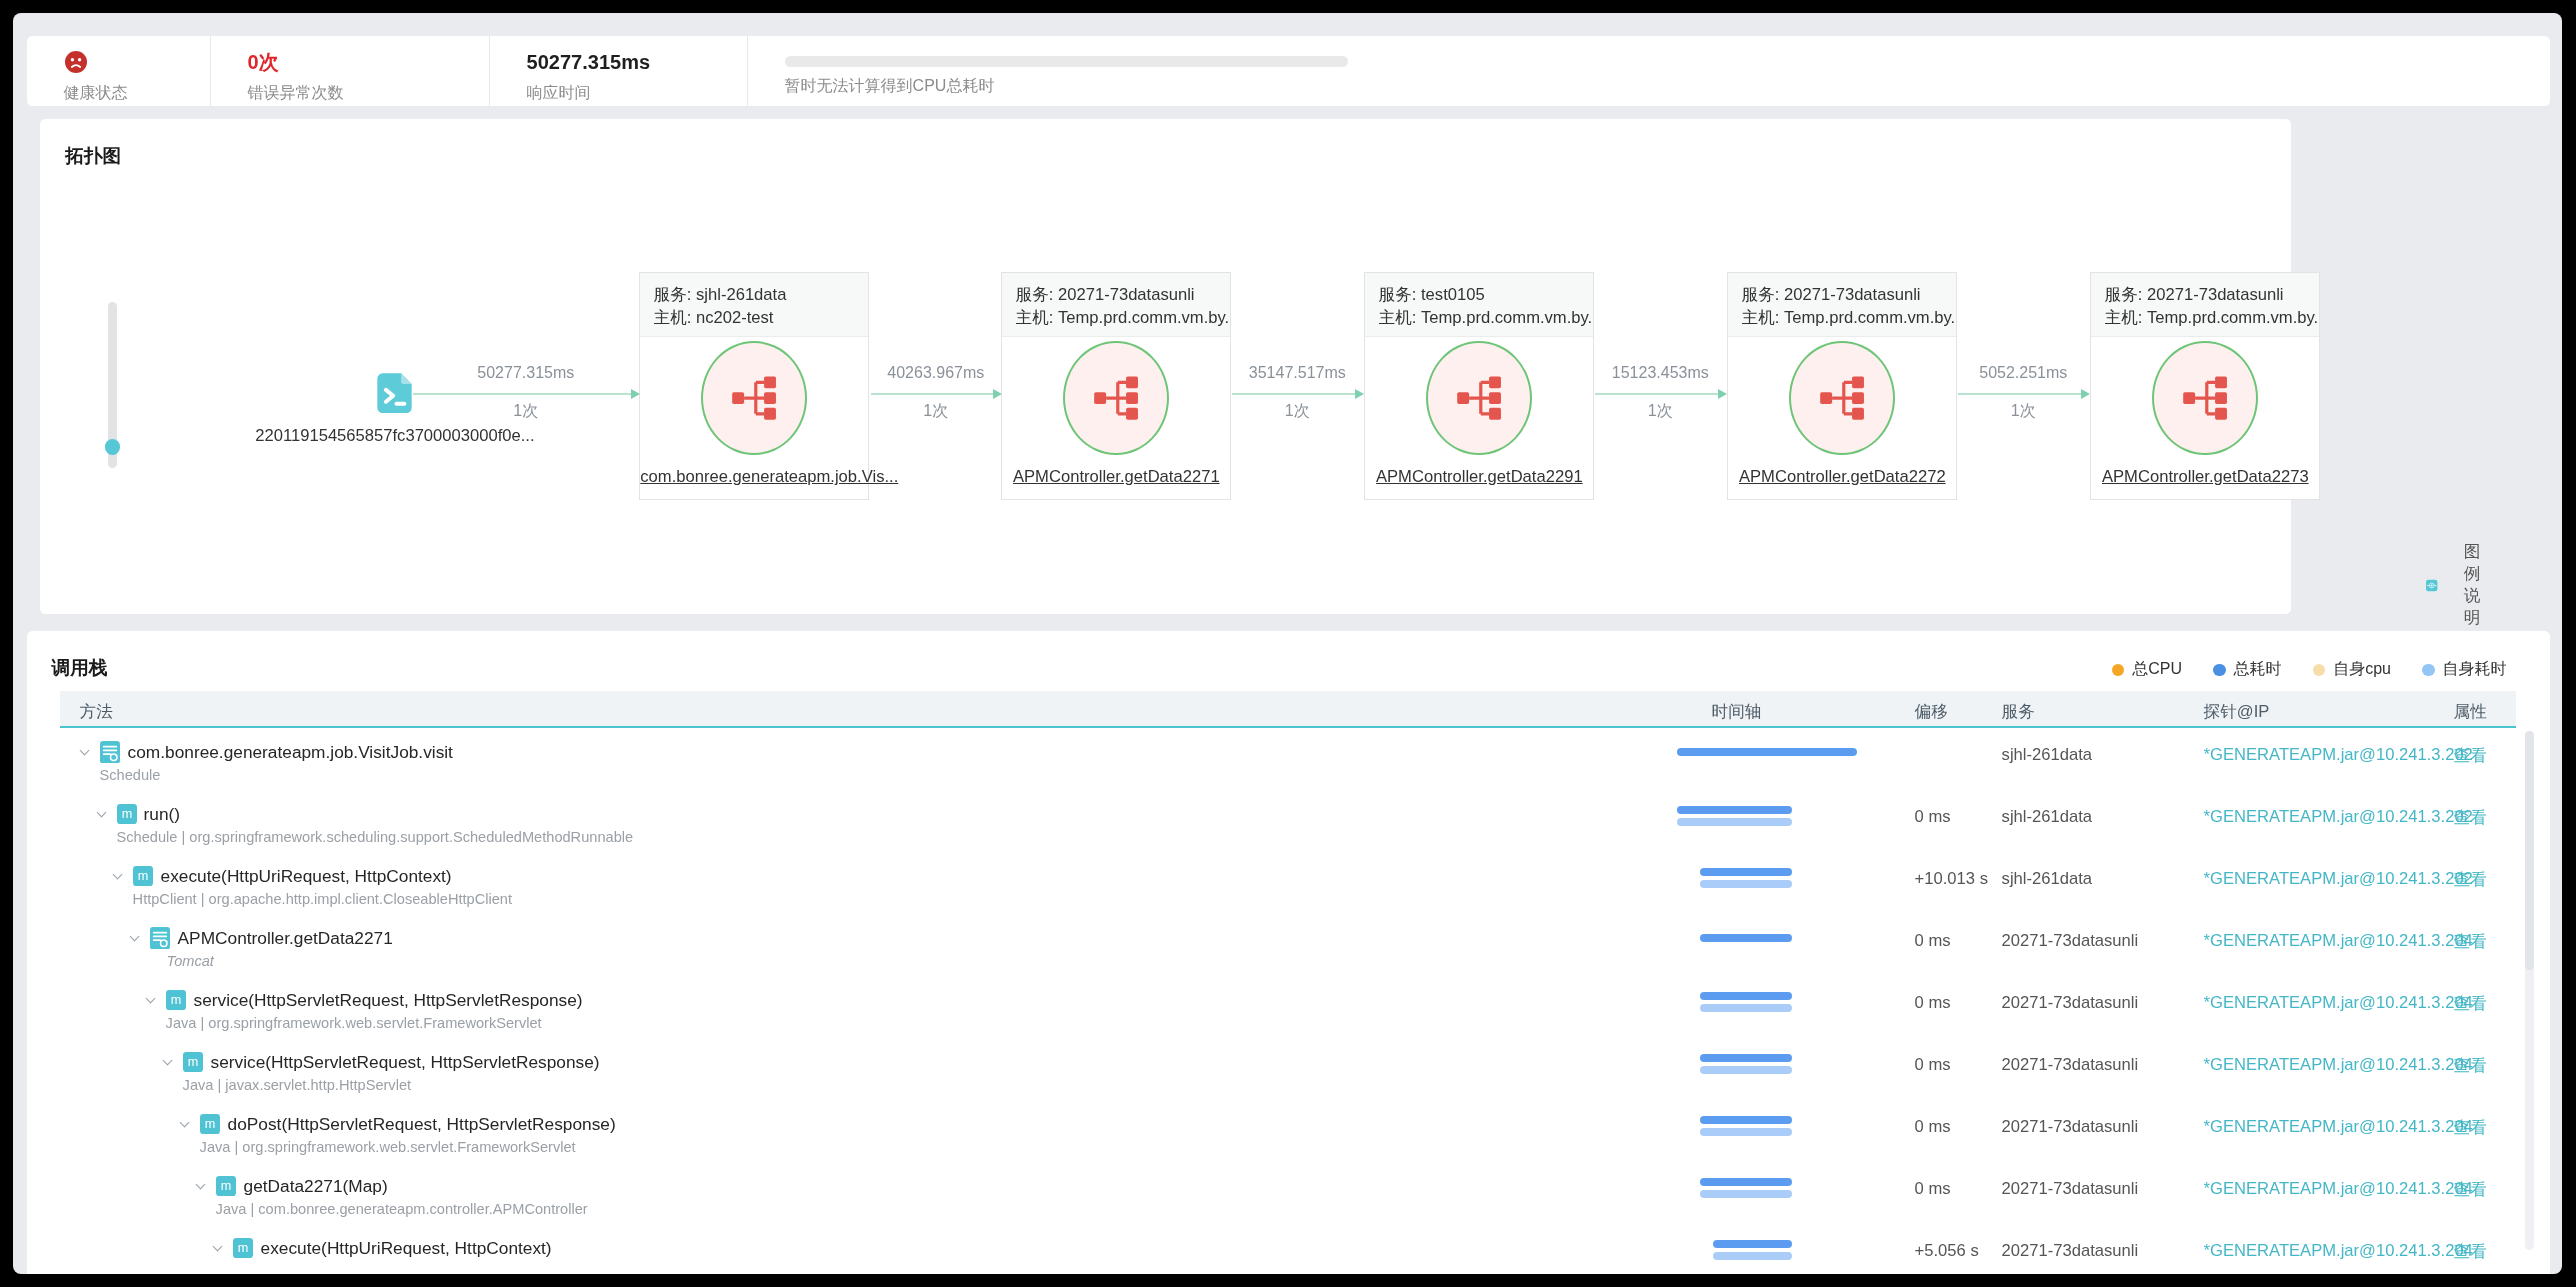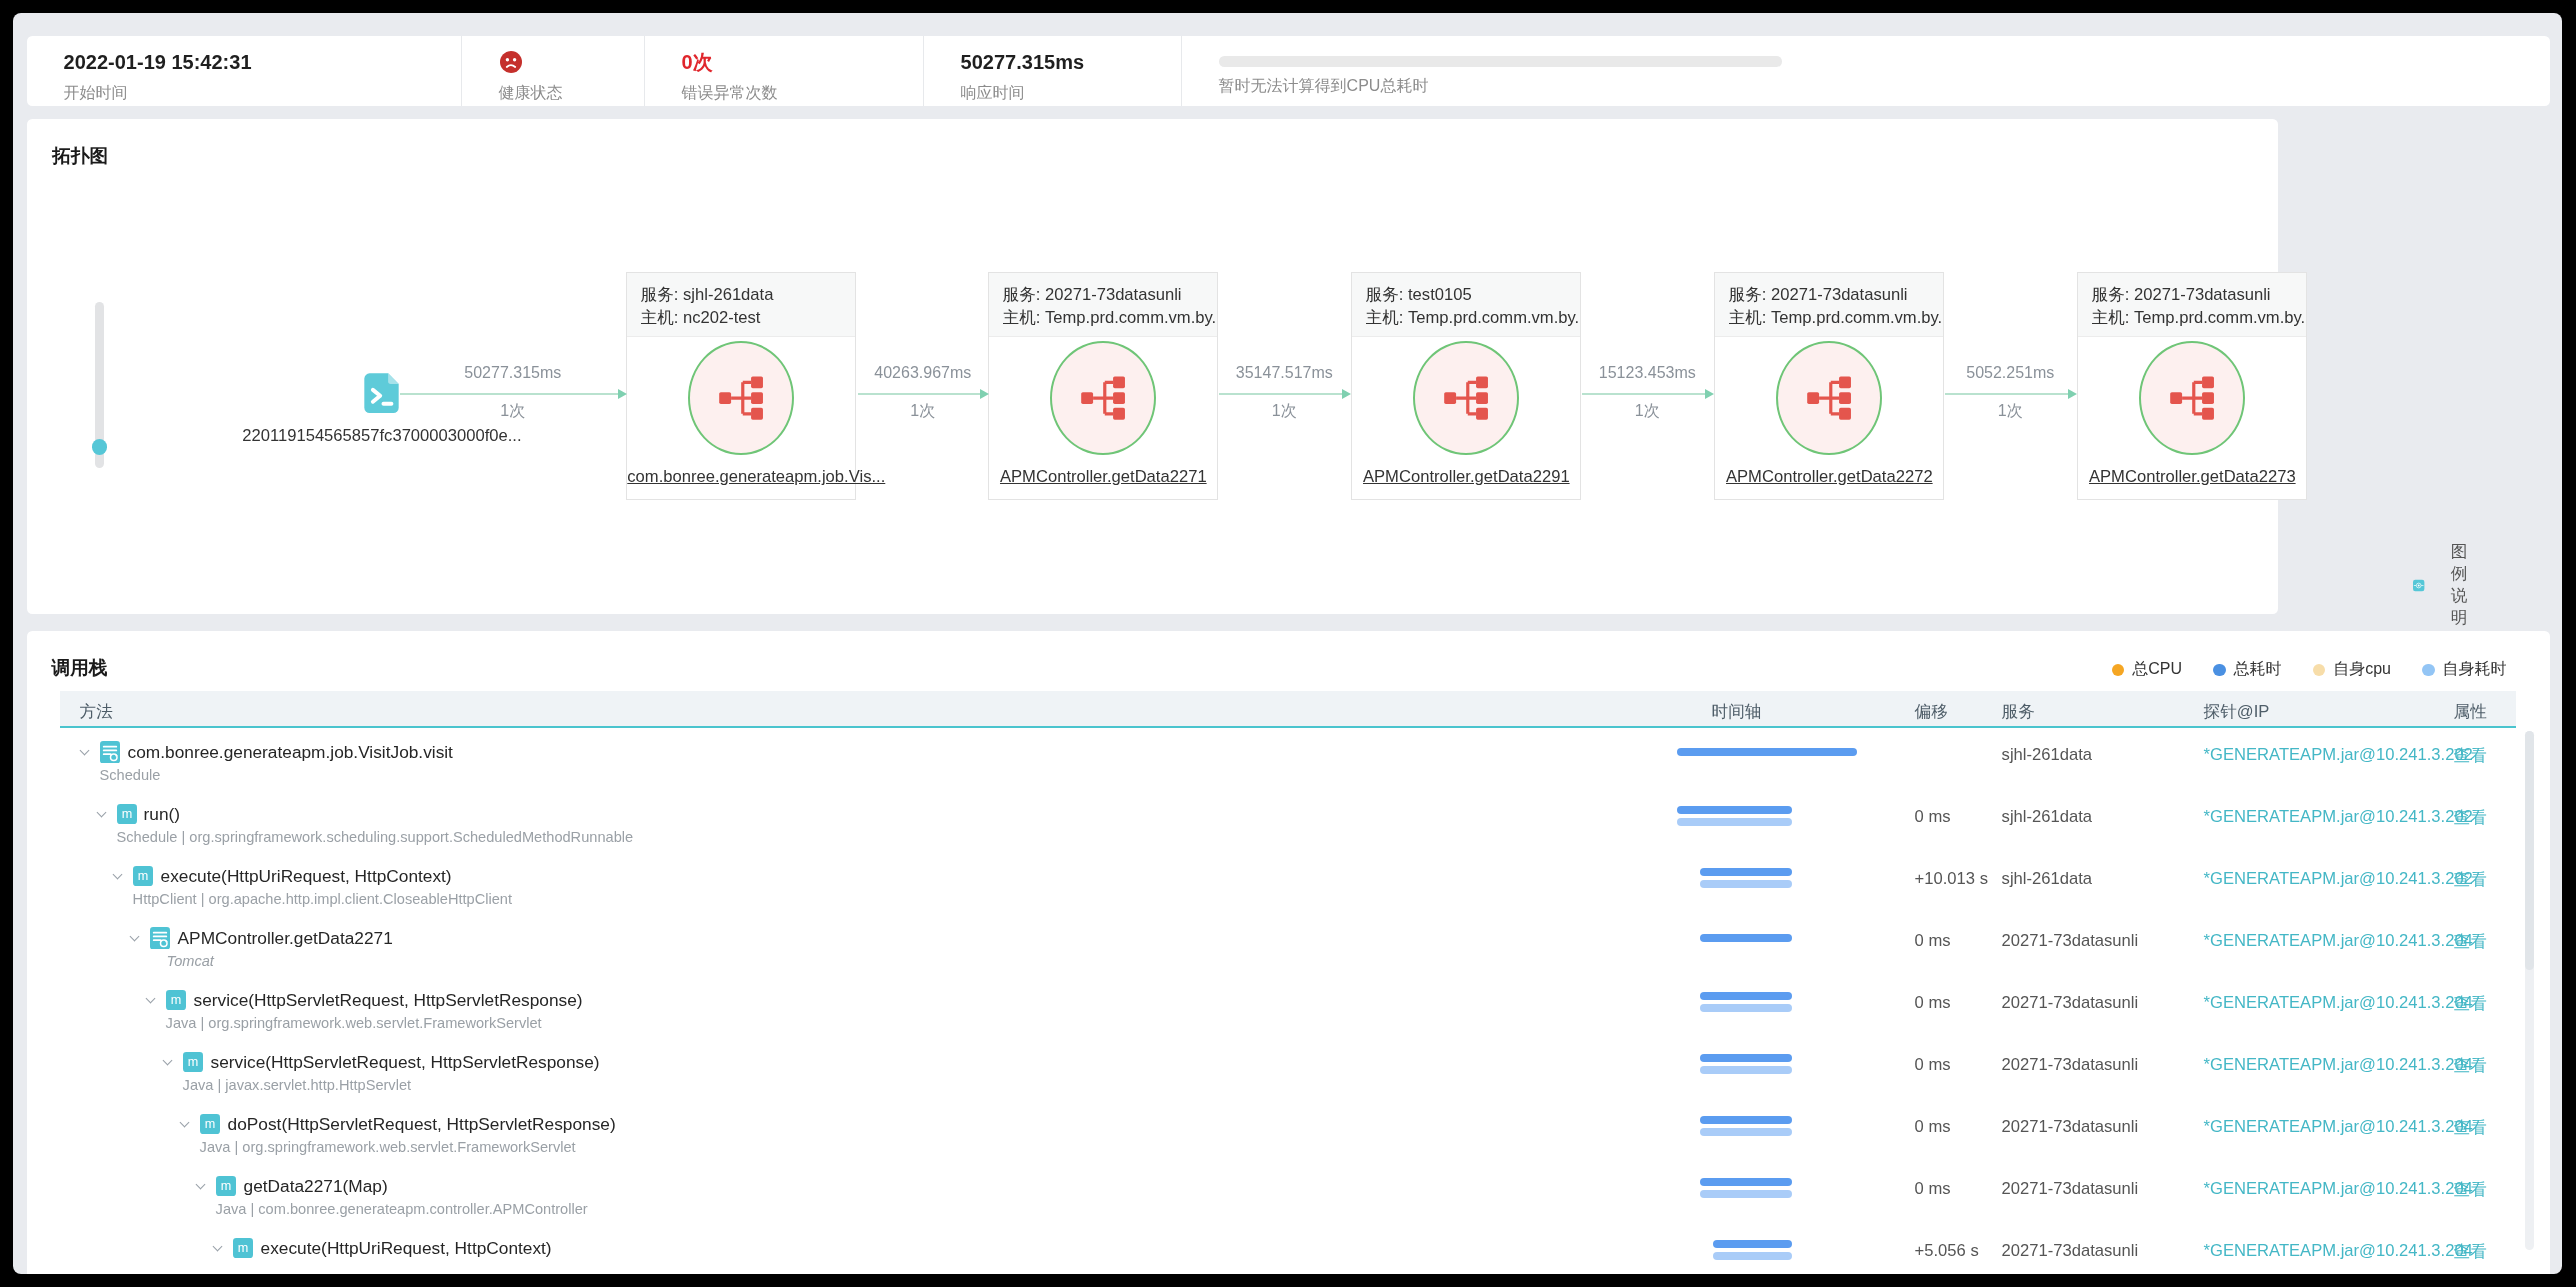--- a/index.html
+++ b/index.html
@@ -13,21 +13,21 @@
   .hdr { left:13.3px; top:23px; width:2523px; height:70px; display:flex; align-items:stretch; }
   .hcol { position:relative; padding:14.6px 0 0 37px; }
   .hcol + .hcol { border-left:0.7px solid #e7e9ec; }
   .hval { font-size:20px; font-weight:bold; color:#1f1f1f; line-height:22.6px; white-space:nowrap; }
   .hval.red { color:#e0262c; }
   .hlbl { font-size:16px; color:#8c8c8c; margin-top:9.3px; white-space:nowrap; }
   .copy-link { font-size:17.3px; color:#3fb3cd; font-weight:normal; margin-left:17.3px; cursor:pointer; }
   .cpu-bar { width:563px; height:10.6px; background:#e9e9e9; border-radius:5.3px; margin-top:5.3px; }
 
   
-  .topo { left:14px; top:106px; width:2251px; height:495px; }
+  .topo { left:27px; top:106px; width:2251px; height:495px; }
   .sec-title { position:absolute; left:25px; top:24px; font-size:18.6px; font-weight:bold; color:#1a1a1a; }
   .slider-track { position:absolute; left:68px; top:183px; width:8.6px; height:166px; background:#e2e3e5; border-radius:4.7px; }
   .slider-thumb { position:absolute; left:-3.3px; top:137px; width:15.3px; height:15.3px; border-radius:50%; background:#55c7d7; cursor:pointer; }
   .root-node { position:absolute; left:336px; top:253px; width:37px; height:41px; }
   .root-label { position:absolute; left:215px; top:307px; width:279px; text-align:center;
     font-size:16.6px; color:#333; white-space:nowrap; }
   .tnode { position:absolute; top:153px; width:230px; height:228px; background:#fff;
     border:0.7px solid #e3e3e3; cursor:pointer; }
   .tnode-hd { height:64px; background:#f7f8f8; border-bottom:0.7px solid #ececec; padding:9.3px 0 0 13.3px; }
   .tnode-hd div { font-size:16.6px; color:#333; line-height:23px; white-space:nowrap; overflow:hidden; }
@@ -70,24 +70,20 @@
   .scrollbar .thumb { position:absolute; left:0; top:0; width:9.3px; height:239px; background:#e1e5e9; border-radius:4.7px; }
 
   svg { display:block; }
 </style>
 </head>
 <body>
 
 <div class="page">
 
   <div class="card hdr">
-    <div class="hcol" style="width:434px;">
-      <div class="hval">2022-01-19 15:42:31</div>
-      <div class="hlbl">开始时间</div>
-    </div>
     <div class="hcol" style="width:183px;">
       <div style="height:22.6px;display:flex;align-items:center;">
         <svg width="24" height="24" viewBox="0 0 24 24">
           <circle cx="12" cy="12" r="11" fill="#c5302c"></circle>
           <circle cx="8.4" cy="9.8" r="1.7" fill="#fff"></circle>
           <circle cx="15.6" cy="9.8" r="1.7" fill="#fff"></circle>
           <path d="M7.8 17 q4.2,-3.8 8.4,0" stroke="#fff" stroke-width="1.8" fill="none" stroke-linecap="round"></path>
         </svg>
       </div>
       <div class="hlbl">健康状态</div>

